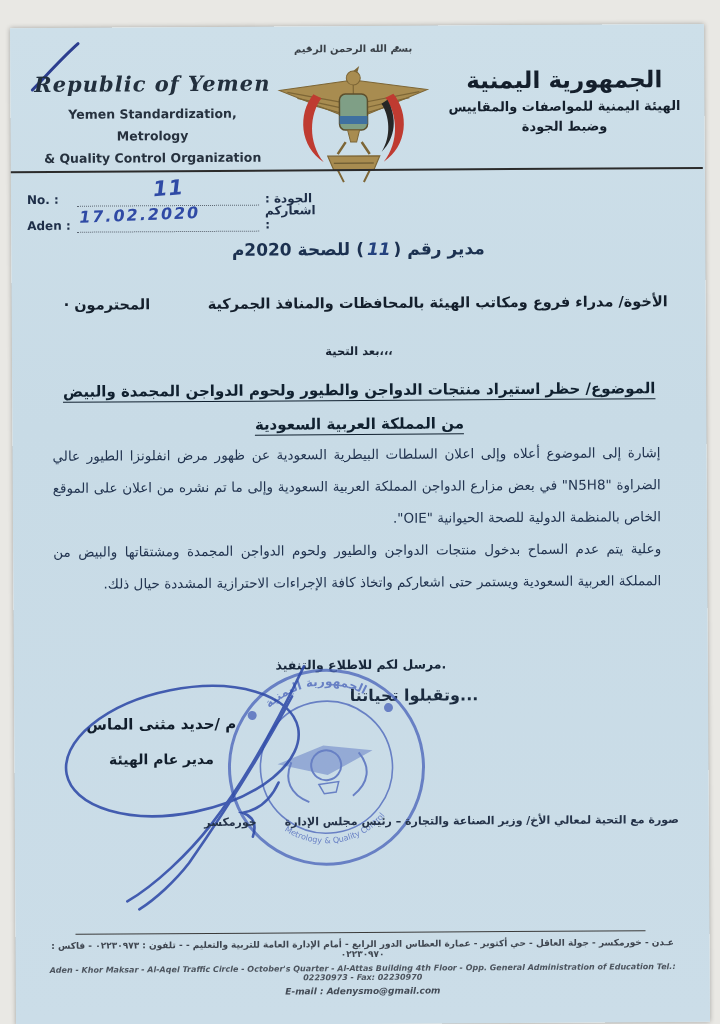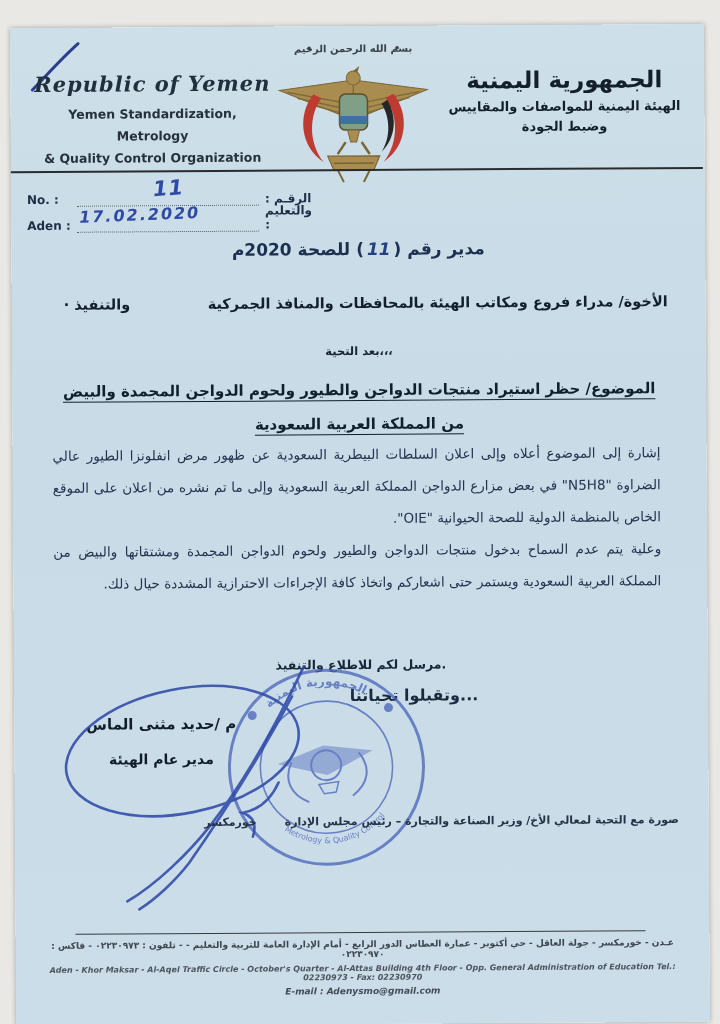--- a/index.html
+++ b/index.html
@@ -125,38 +125,38 @@
   </div>
 
   <div class="rule-top"></div>
 
   <div class="ref">
     <div class="ref-row">
       <span class="lbl-en">No.  :</span>
       <span class="fill">
         <span class="hand no">11</span>
       </span>
-      <span class="lbl-ar">الرقـم :</span>
+      <span class="lbl-ar">الجودة :</span>
     </div>
     <div class="ref-row">
       <span class="lbl-en">Aden :</span>
       <span class="fill">
         <span class="hand date">17.02.2020</span>
       </span>
-      <span class="lbl-ar">والتعليم :</span>
+      <span class="lbl-ar">اشعاركم :</span>
     </div>
   </div>
 
   <div class="doc-title">
     <span>مدير رقم (</span><span class="num">11</span><span>) للصحة 2020م</span>
   </div>
 
   <div class="addressee">
     <span>الأخوة/ مدراء فروع ومكاتب الهيئة بالمحافظات والمنافذ الجمركية</span>
-    <span>والتنفيذ ·</span>
+    <span>المحترمون ·</span>
   </div>
   <div class="greeting">بعد التحية،،،</div>
 
   <div class="subject">
     <div>الموضوع/ حظر استيراد منتجات الدواجن والطيور ولحوم الدواجن المجمدة والبيض</div>
     <div>من المملكة العربية السعودية</div>
   </div>
 
   <div class="bodytext">
     <p>إشارة إلى الموضوع أعلاه وإلى اعلان السلطات البيطرية السعودية عن ظهور مرض انفلونزا الطيور عالي الضراوة "N5H8" في بعض مزارع الدواجن المملكة العربية السعودية وإلى ما تم نشره من اعلان على الموقع الخاص بالمنظمة الدولية للصحة الحيوانية "OIE".</p>

